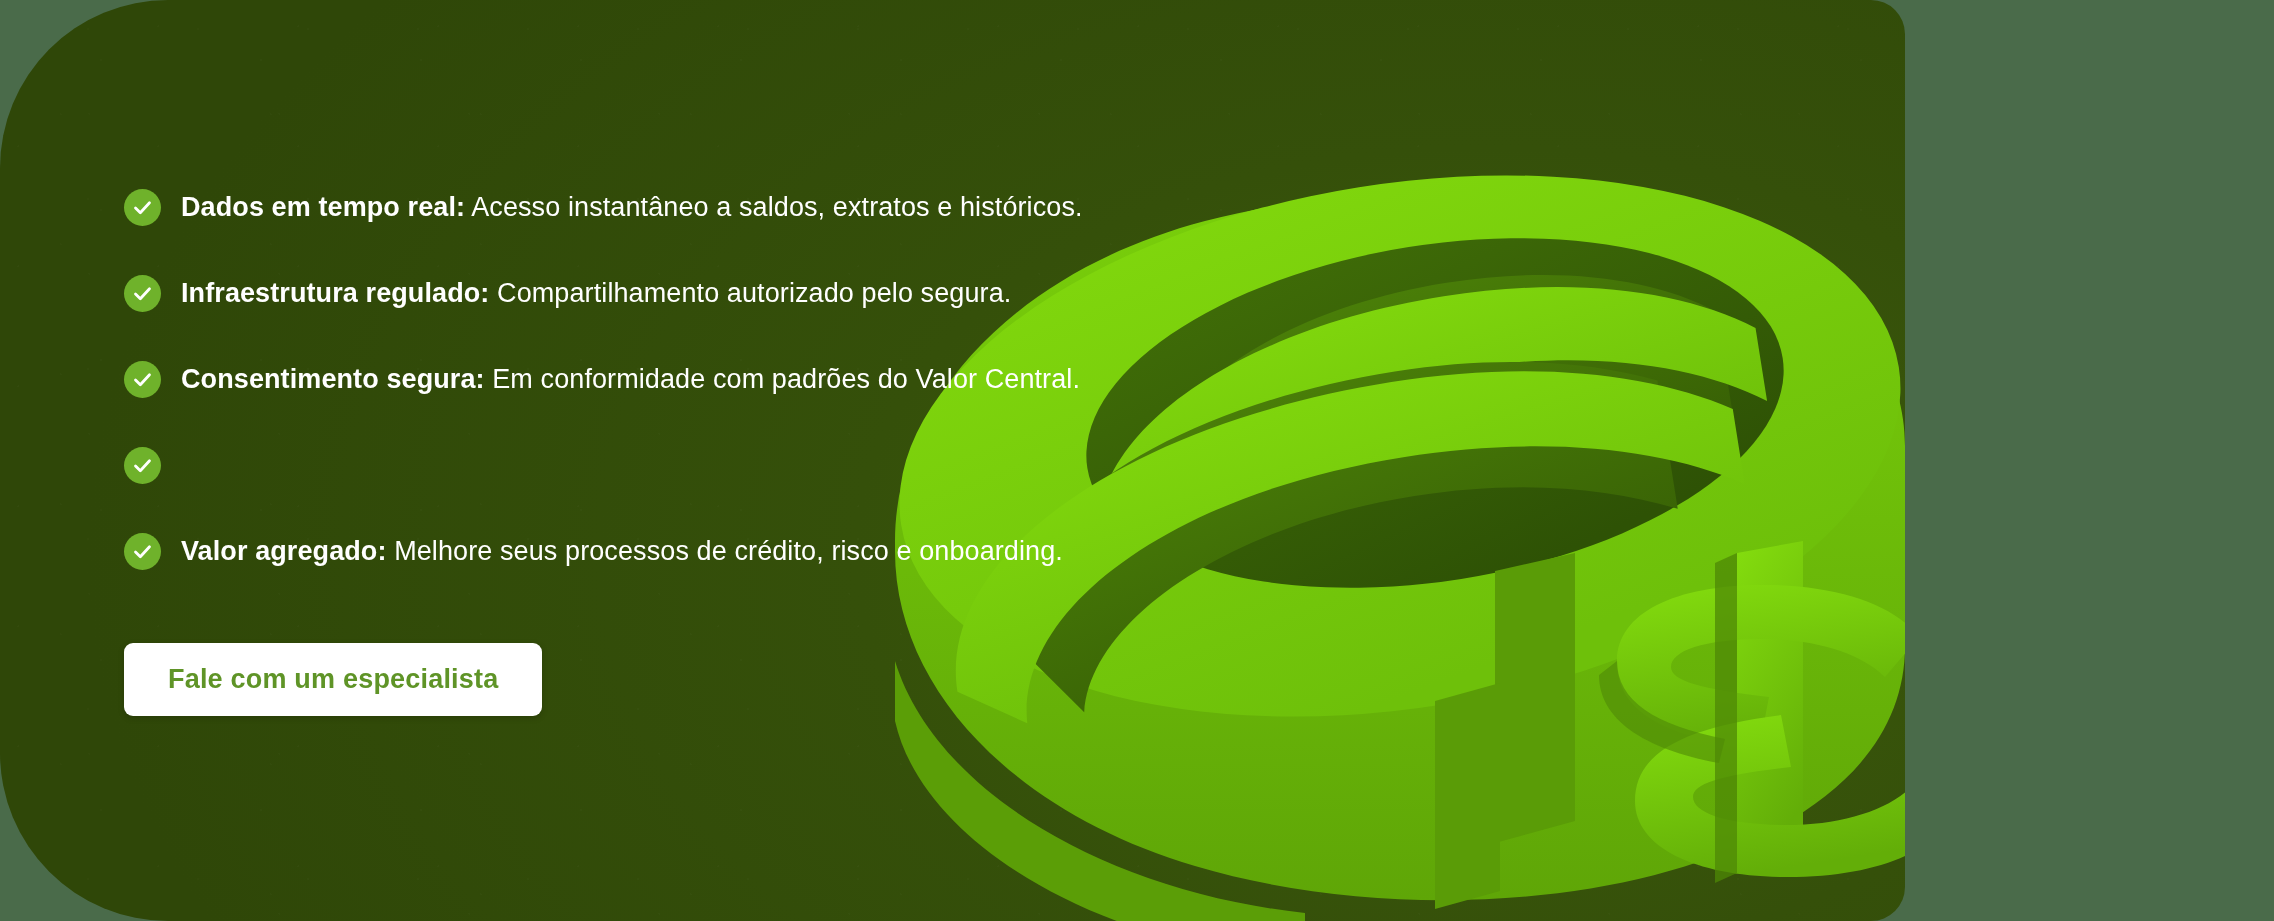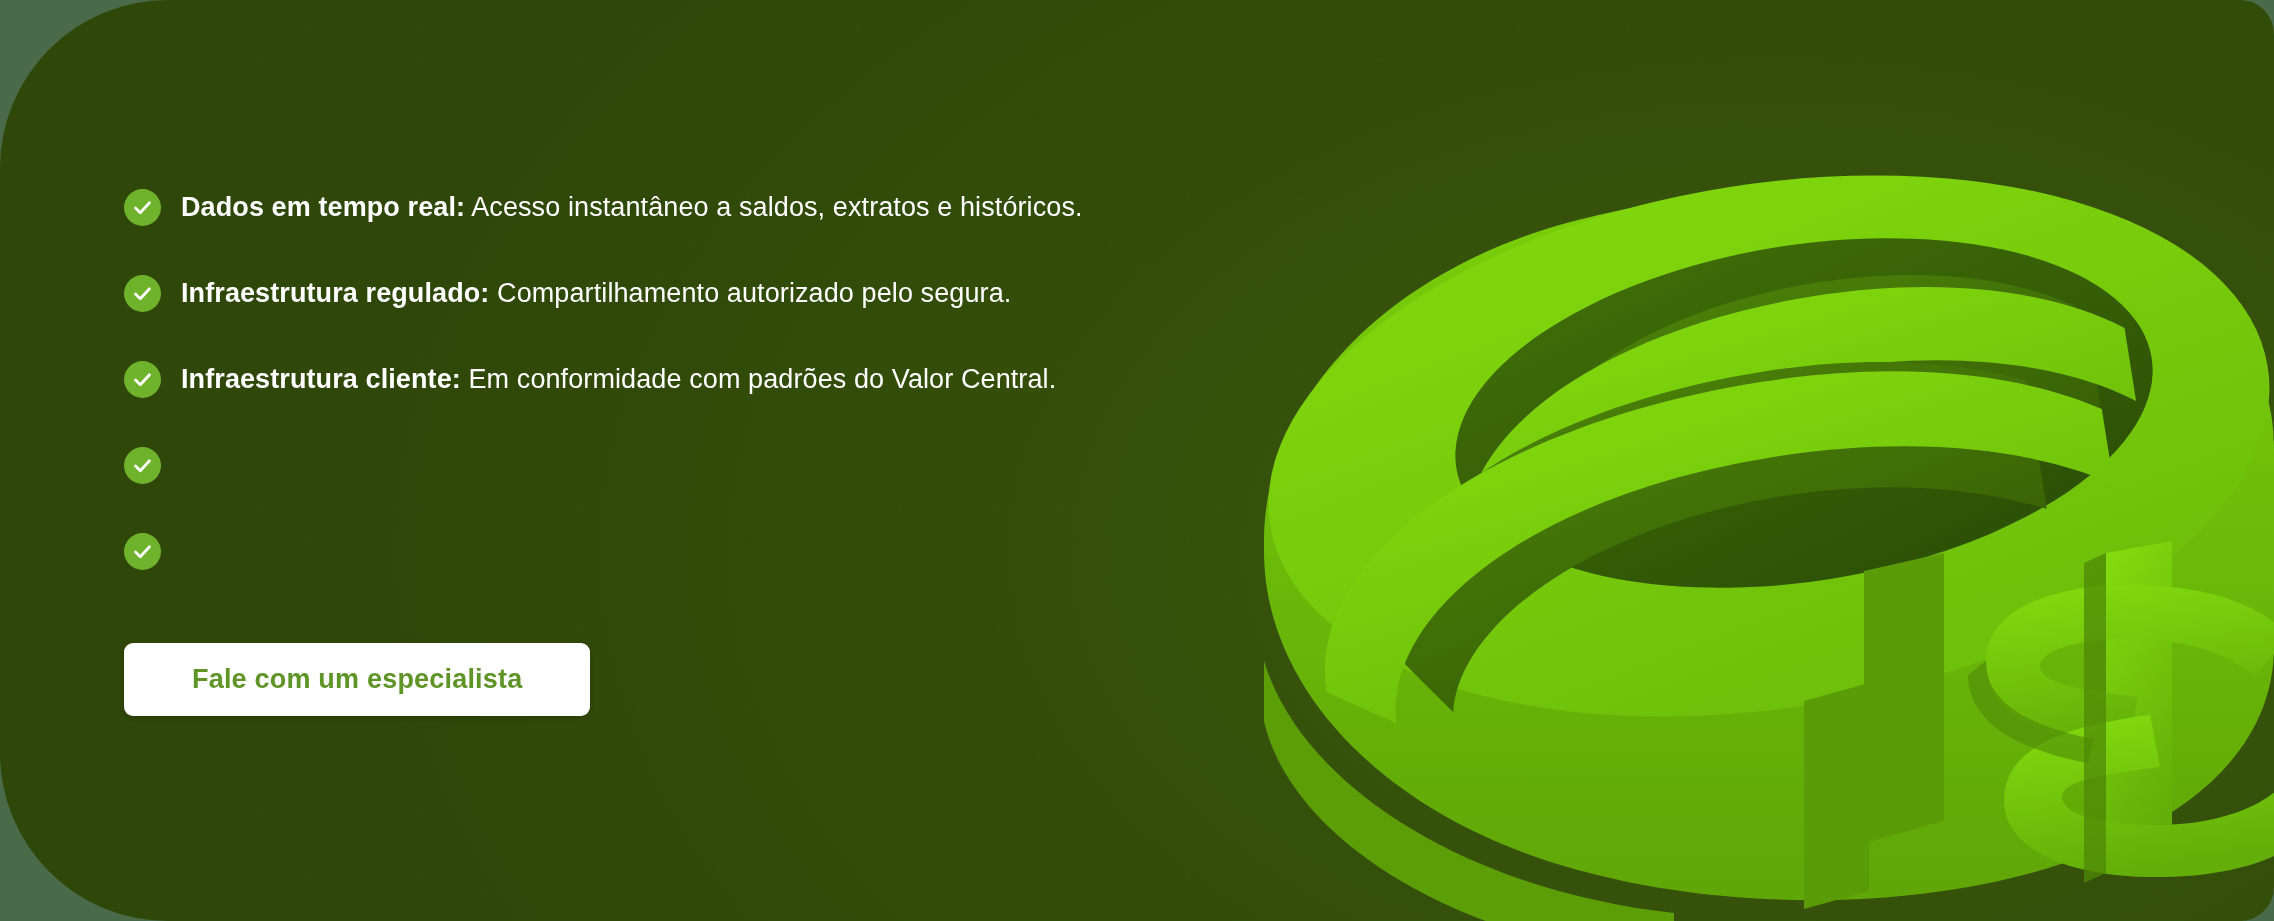--- a/index.html
+++ b/index.html
@@ -13,21 +13,21 @@
   body {
     background: #4a6b4a;
     font-family: "Liberation Sans", sans-serif;
   }
 
   
   #promo-card {
     position: absolute;
     left: 0;
     top: 0;
-    width: 2274px;
+    width: 1905px;
     height: 921px;
     background:
       radial-gradient(1400px 900px at 78% 60%, #3e5d0c 0%, #35500a 45%, #2f4708 100%);
     border-radius: 168px 34px 34px 168px;
     overflow: hidden;
   }
 
   
   #card-noise {
     position: absolute;
@@ -92,21 +92,21 @@
     top: 643px;
     z-index: 5;
     background: #ffffff;
     color: #5f9427;
     border: none;
     border-radius: 9px;
     font-family: "Liberation Sans", sans-serif;
     font-size: 27px;
     font-weight: 700;
     letter-spacing: .2px;
-    padding: 0 68px;
+    padding: 0 44px;
     height: 73px;
     line-height: 73px;
     cursor: pointer;
     box-shadow: 0 2px 6px rgba(0,0,0,.18);
   }
 
   
   #money-art {
     position: absolute;
     right: -40px;
@@ -248,36 +248,37 @@
       </span>
       <span class="feature-text"><span class="lead">Infraestrutura regulado:</span><span> Compartilhamento autorizado pelo segura.</span></span>
     </div>
 
     <div class="feature-row">
       <span class="check-badge">
         <svg width="21" height="21" viewBox="0 0 24 24" fill="none" stroke="#ffffff" stroke-width="3.2" stroke-linecap="round" stroke-linejoin="round">
           <polyline points="4,12.5 9.5,18 20,6.5"></polyline>
         </svg>
       </span>
-      <span class="feature-text"><span class="lead">Infraestrutura cliente:</span><span> Em conformidade com padrões do Valor Central.</span></span>
-    </div>
-
-    <div class="feature-row">
-      <span class="check-badge">
-        <svg width="21" height="21" viewBox="0 0 24 24" fill="none" stroke="#ffffff" stroke-width="3.2" stroke-linecap="round" stroke-linejoin="round">
-          <polyline points="4,12.5 9.5,18 20,6.5"></polyline>
-        </svg>
-      </span>
-    </div>
-
-    <div class="feature-row">
-      <span class="check-badge">
-        <svg width="21" height="21" viewBox="0 0 24 24" fill="none" stroke="#ffffff" stroke-width="3.2" stroke-linecap="round" stroke-linejoin="round">
-          <polyline points="4,12.5 9.5,18 20,6.5"></polyline>
-        </svg>
-      </span>
+      <span class="feature-text"><span class="lead">Consentimento segura:</span><span> Em conformidade com padrões do Valor Central.</span></span>
+    </div>
+
+    <div class="feature-row">
+      <span class="check-badge">
+        <svg width="21" height="21" viewBox="0 0 24 24" fill="none" stroke="#ffffff" stroke-width="3.2" stroke-linecap="round" stroke-linejoin="round">
+          <polyline points="4,12.5 9.5,18 20,6.5"></polyline>
+        </svg>
+      </span>
+    </div>
+
+    <div class="feature-row">
+      <span class="check-badge">
+        <svg width="21" height="21" viewBox="0 0 24 24" fill="none" stroke="#ffffff" stroke-width="3.2" stroke-linecap="round" stroke-linejoin="round">
+          <polyline points="4,12.5 9.5,18 20,6.5"></polyline>
+        </svg>
+      </span>
+      <span class="feature-text"><span class="lead">Valor agregado:</span><span> Melhore seus processos de crédito, risco e onboarding.</span></span>
     </div>
 
   </div>
 
   <button id="cta-button">Fale com um especialista</button>
 
 </div>
 
 </body></html>

